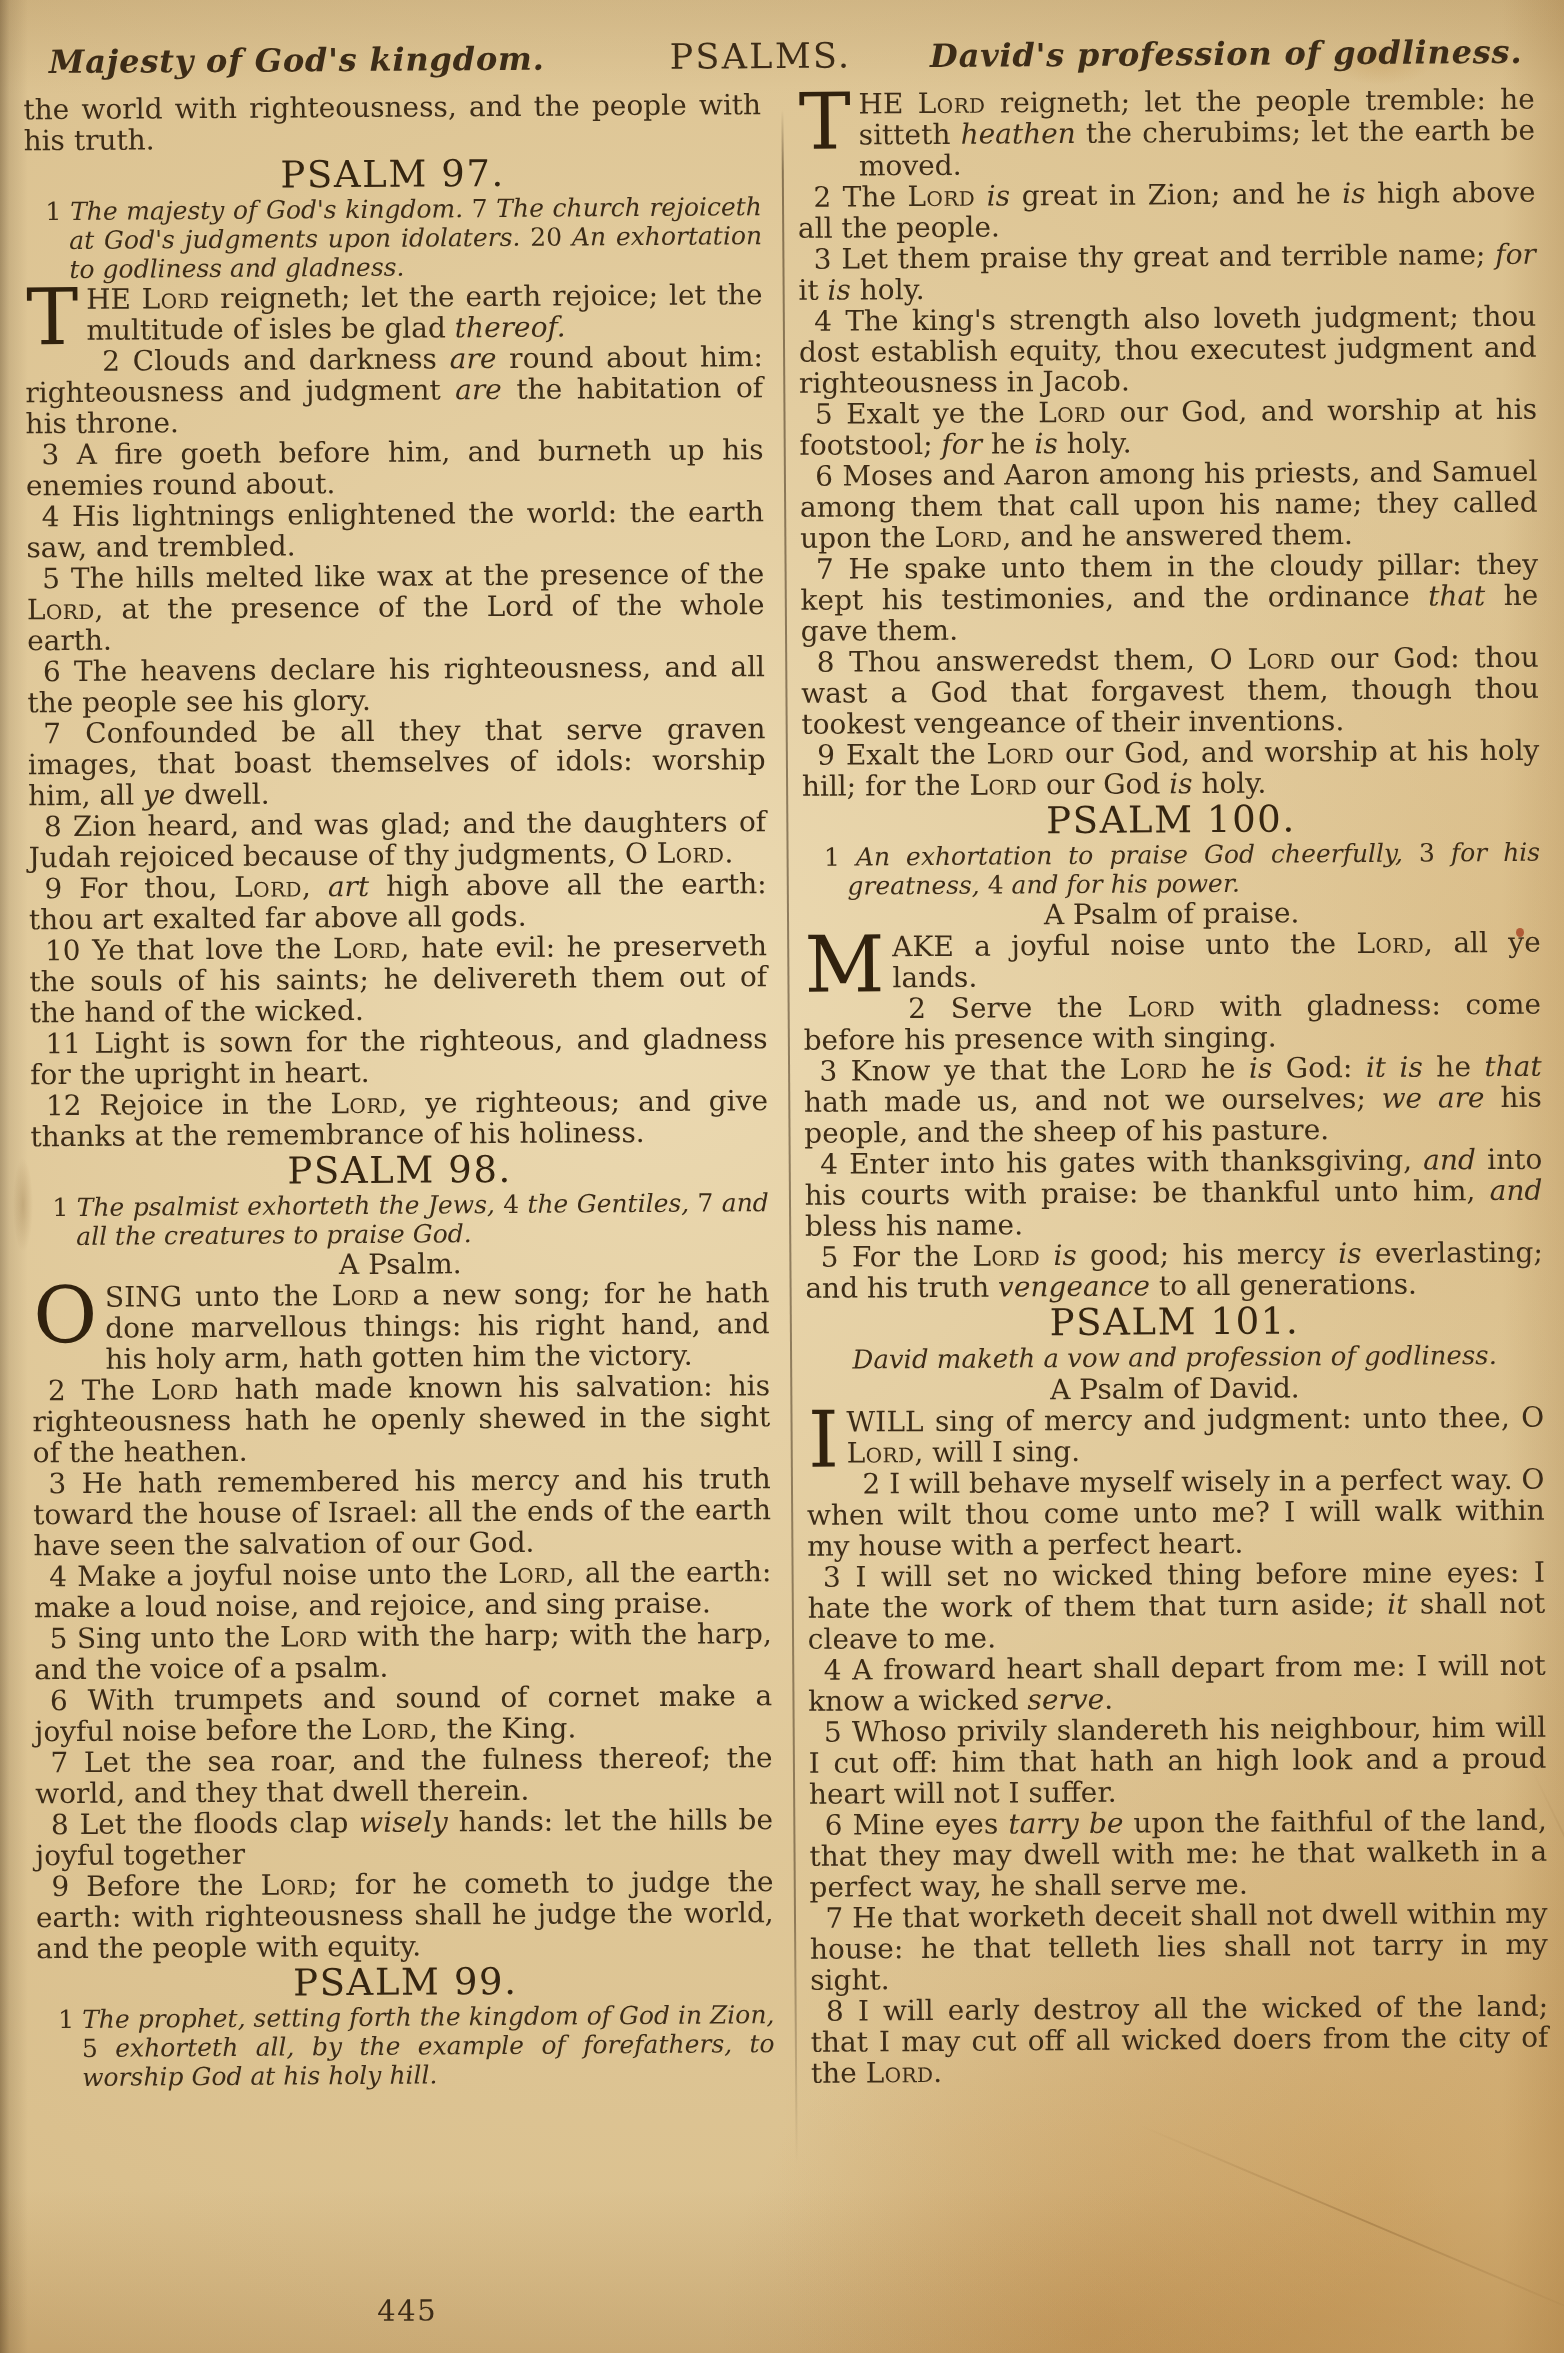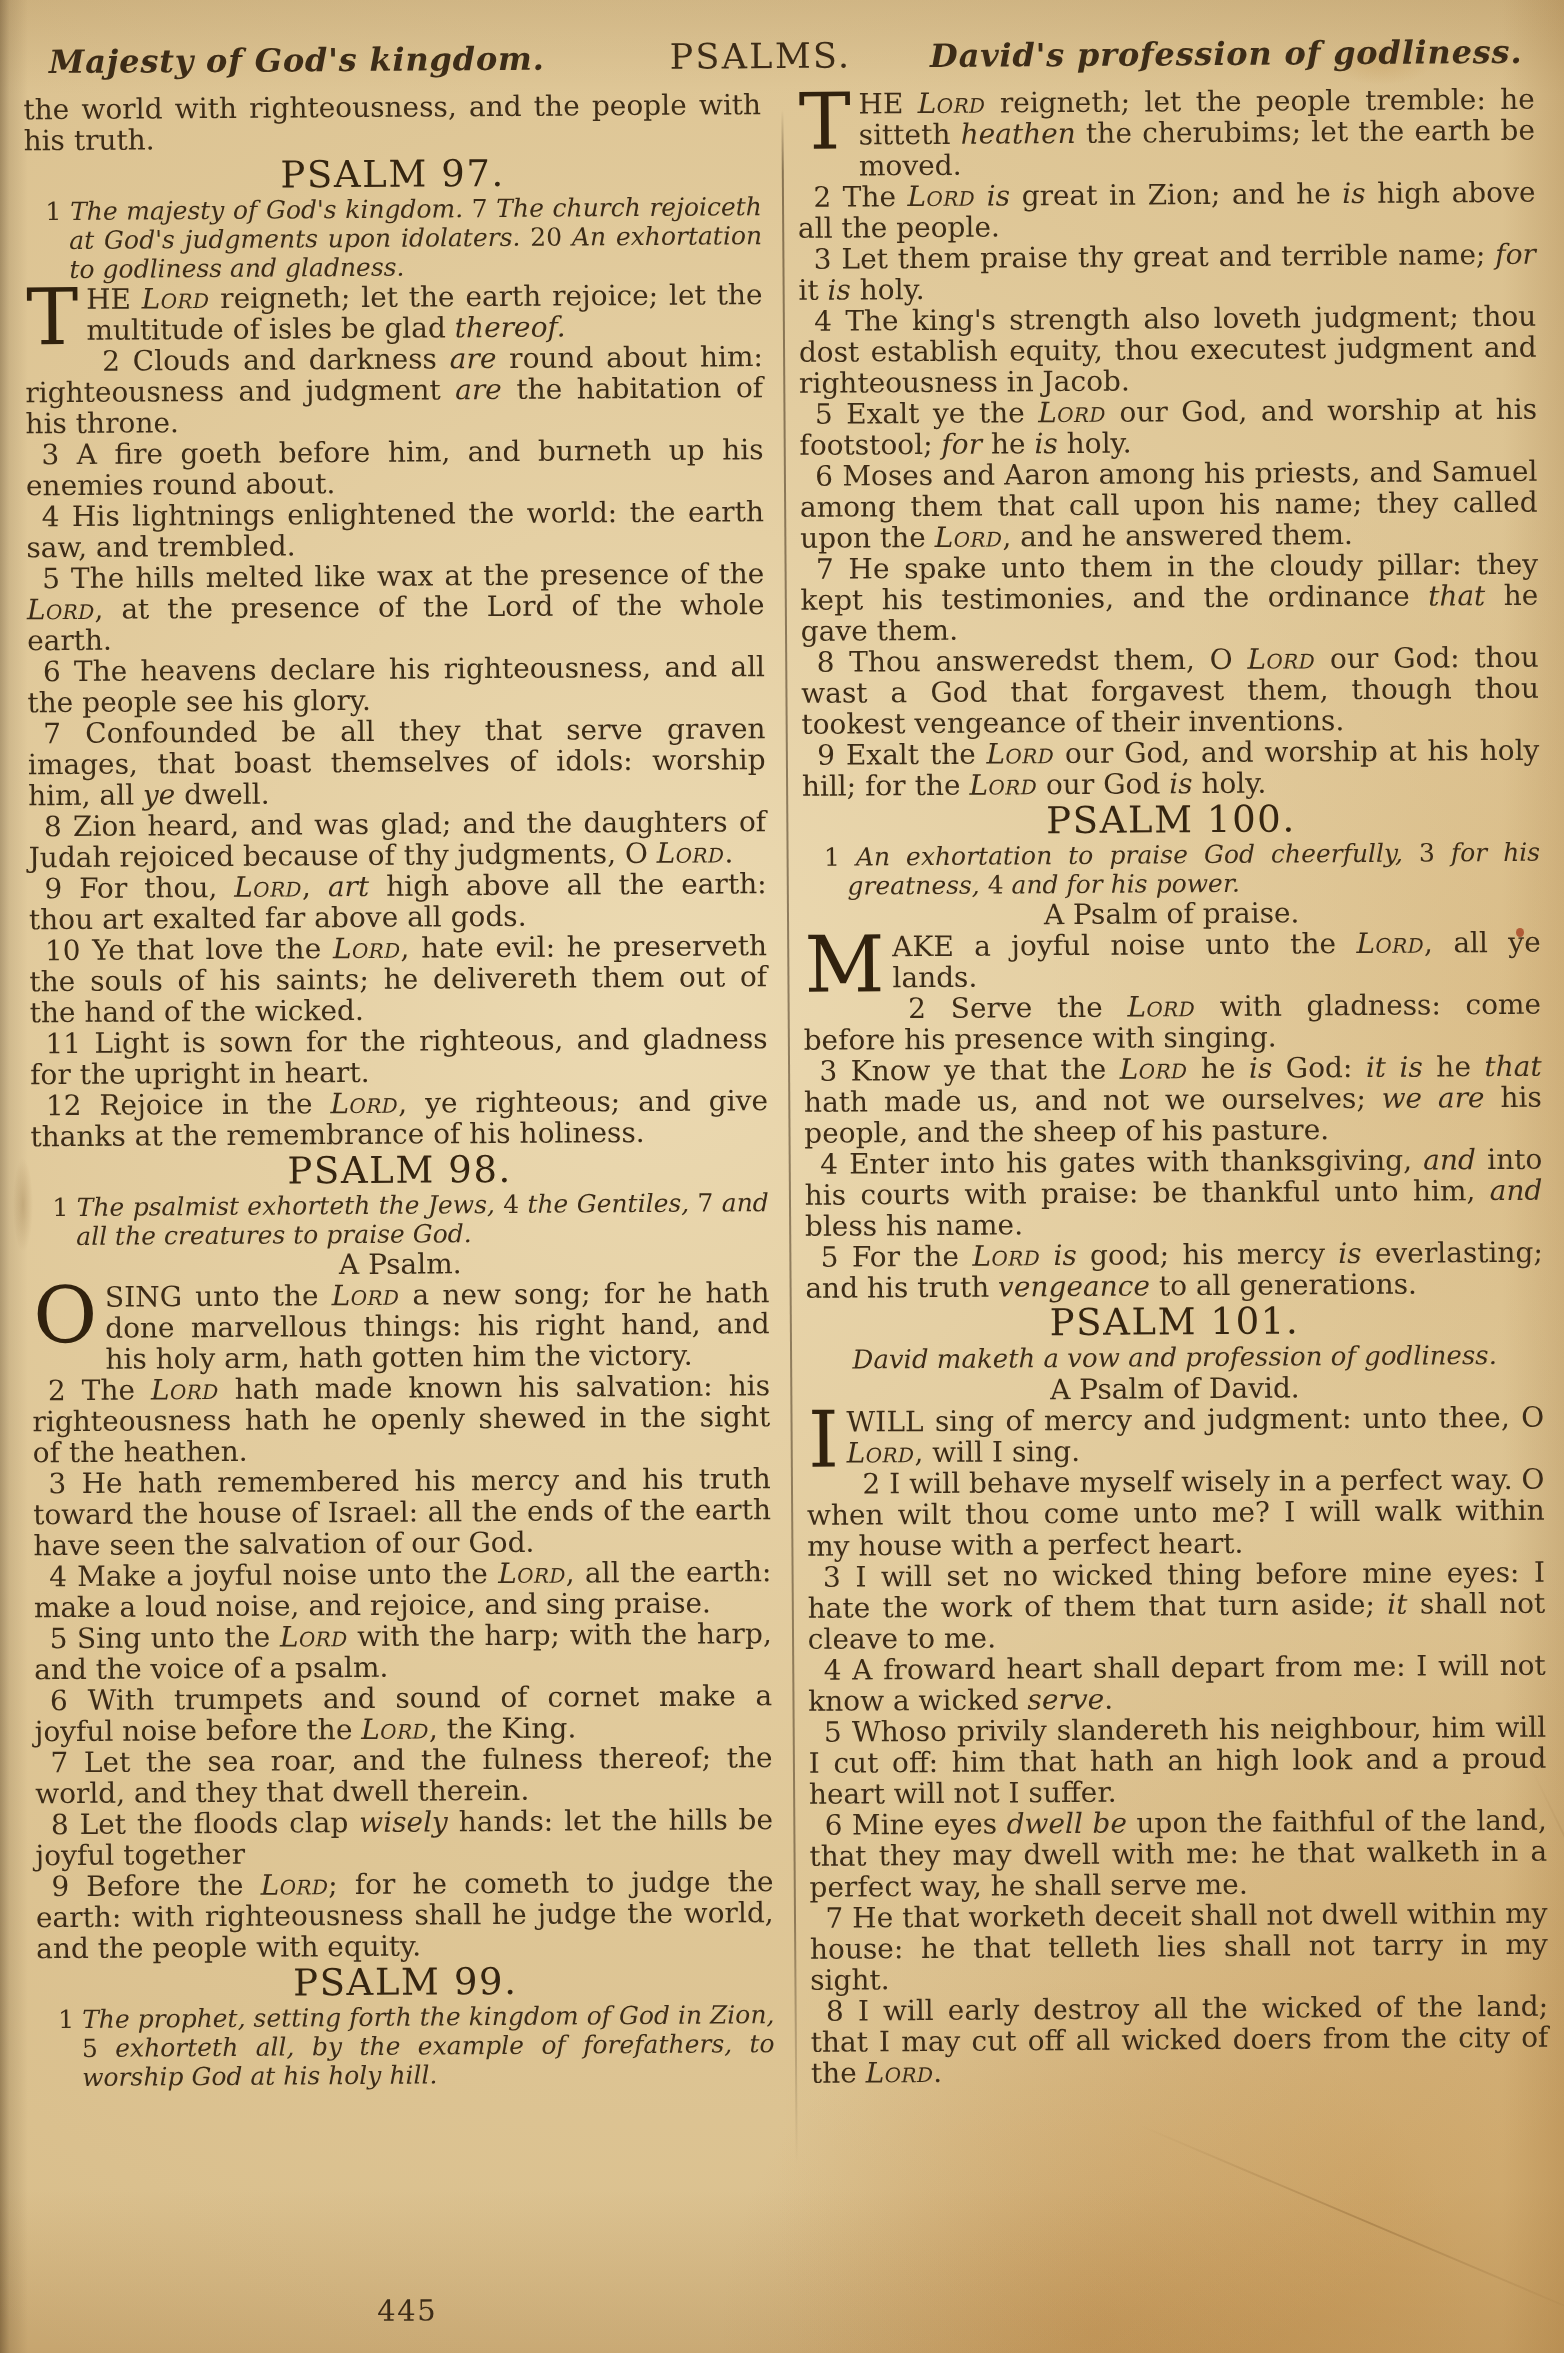--- a/index.html
+++ b/index.html
@@ -43,21 +43,21 @@
   .blk-summary {
     font-size:25px; line-height:29px;
     padding-left:45px; text-indent:-23.5px;
     margin:1.6px 0 3.9px;
   }
   .blk-summary-c { font-size:26px; line-height:31px; text-align:center; text-indent:0; margin:3.1px 0 3.1px; }
   .blk-subtitle  { text-align:center; text-indent:0; margin:3.1px 0 4.7px; }
 
   .seg-n  { font-style:normal; }
   .seg-i  { font-style:italic; }
-  .seg-sc { font-variant:small-caps; letter-spacing:0.4px;font-style:italic; }
+  .seg-sc { font-variant:small-caps; letter-spacing:0.4px; }
 
   .dropcap {
     float:left; font-size:78px; line-height:61px;
     padding:3.1px 7.8px 0 1.6px; color:#31220e;
   }
 
   .divider {
     position:absolute; left:788px; top:110px; width:1.6px; height:2054px;
     background:linear-gradient(180deg, rgba(62,45,24,0) 0%, rgba(62,45,24,0.55) 3%, rgba(62,45,24,0.5) 88%, rgba(62,45,24,0) 100%);
   }
@@ -137,21 +137,21 @@
         <p class="blk-verse"><span class="seg-n">4 Enter into his gates with thanksgiving, </span><span class="seg-i">and</span><span class="seg-n"> into his courts with praise: be thankful unto him, </span><span class="seg-i">and</span><span class="seg-n"> bless his name.</span></p>
         <p class="blk-verse"><span class="seg-n">5 For the </span><span class="seg-sc">Lord</span><span class="seg-n"> </span><span class="seg-i">is</span><span class="seg-n"> good; his mercy </span><span class="seg-i">is</span><span class="seg-n"> everlasting; and his truth </span><span class="seg-i">vengeance</span><span class="seg-n"> to all generations.</span></p>
         <p class="blk-heading"><span class="seg-n">PSALM 101.</span></p>
         <p class="blk-summary-c"><span class="seg-i">David maketh a vow and profession of godliness.</span></p>
         <p class="blk-subtitle"><span class="seg-n">A Psalm of David.</span></p>
         <p class="blk-drop"><span class="dropcap">I</span><span class="seg-n">WILL sing of mercy and judgment: unto thee, O </span><span class="seg-sc">Lord</span><span class="seg-n">, will I sing.</span></p>
         <p class="blk-verse"><span class="seg-n">2 I will behave myself wisely in a perfect way. O when wilt thou come unto me? I will walk within my house with a perfect heart.</span></p>
         <p class="blk-verse"><span class="seg-n">3 I will set no wicked thing before mine eyes: I hate the work of them that turn aside; </span><span class="seg-i">it</span><span class="seg-n"> shall not cleave to me.</span></p>
         <p class="blk-verse"><span class="seg-n">4 A froward heart shall depart from me: I will not know a wicked </span><span class="seg-i">serve</span><span class="seg-n">.</span></p>
         <p class="blk-verse"><span class="seg-n">5 Whoso privily slandereth his neighbour, him will I cut off: him that hath an high look and a proud heart will not I suffer.</span></p>
-        <p class="blk-verse"><span class="seg-n">6 Mine eyes </span><span class="seg-i">dwell be</span><span class="seg-n"> upon the faithful of the land, that they may dwell with me: he that walketh in a perfect way, he shall serve me.</span></p>
+        <p class="blk-verse"><span class="seg-n">6 Mine eyes </span><span class="seg-i">tarry be</span><span class="seg-n"> upon the faithful of the land, that they may dwell with me: he that walketh in a perfect way, he shall serve me.</span></p>
         <p class="blk-verse"><span class="seg-n">7 He that worketh deceit shall not dwell within my house: he that telleth lies shall not tarry in my sight.</span></p>
         <p class="blk-verse"><span class="seg-n">8 I will early destroy all the wicked of the land; that I may cut off all wicked doers from the city of the </span><span class="seg-sc">Lord</span><span class="seg-n">.</span></p>
       </div>
   </div>
 
   <div class="pagenum">445</div>
 </div>
 
 <div class="stain-dot" id="stain-red"></div>
 <div class="stain-dot" id="stain-top-right"></div>

